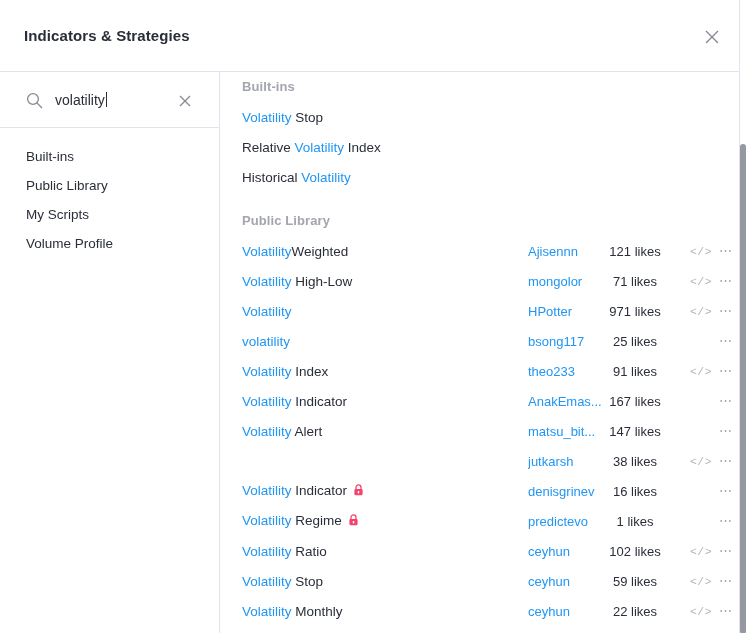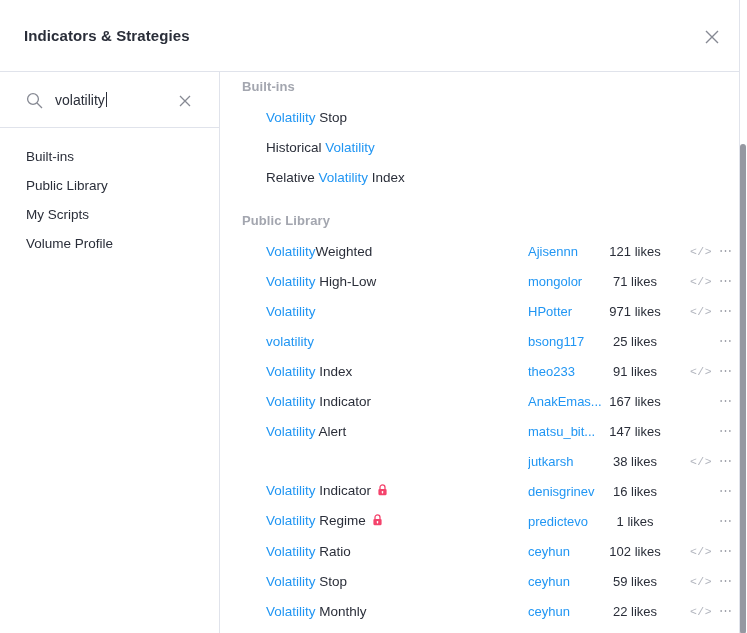--- a/index.html
+++ b/index.html
@@ -94,21 +94,20 @@
   .row {
     position: relative;
     height: 30px;
     display: flex; align-items: center;
     cursor: pointer;
   }
   .row-name {
     position: absolute; left: 22px;
     font-size: 13.5px; color: #2a2e39;
     white-space: nowrap;
-    margin-left: 24px;
   }
   .row-name .hl { color: #2196f3; }
   .lock-icon { margin-left: 6px; vertical-align: -1px; }
 
   .row-author {
     position: absolute; left: 308px;
     width: 94px;
     font-size: 13px; color: #2196f3;
     white-space: nowrap; overflow: hidden;
   }
@@ -193,24 +192,24 @@
 
   </div>
 
   <div class="right-panel">
     <div id="results-root">
         <div class="group-title">Built-ins</div>
         <div class="row">
           <div class="row-name"><span class="hl">Volatility</span><span> Stop</span></div>
         </div>
         <div class="row">
+          <div class="row-name"><span>Relative </span><span class="hl">Volatility</span><span> Index</span></div>
+        </div>
+        <div class="row">
           <div class="row-name"><span>Historical </span><span class="hl">Volatility</span></div>
-        </div>
-        <div class="row">
-          <div class="row-name"><span>Relative </span><span class="hl">Volatility</span><span> Index</span></div>
         </div>
         <div class="group-title second">Public Library</div>
         <div class="row">
           <div class="row-name"><span class="hl">Volatility</span><span>Weighted</span></div>
           <div class="row-author">Ajisennn</div>
           <div class="row-likes">121 likes</div>
           <div class="row-code">&lt;/&gt;</div>
           <div class="row-more">⋯</div>
         </div>
         <div class="row">

